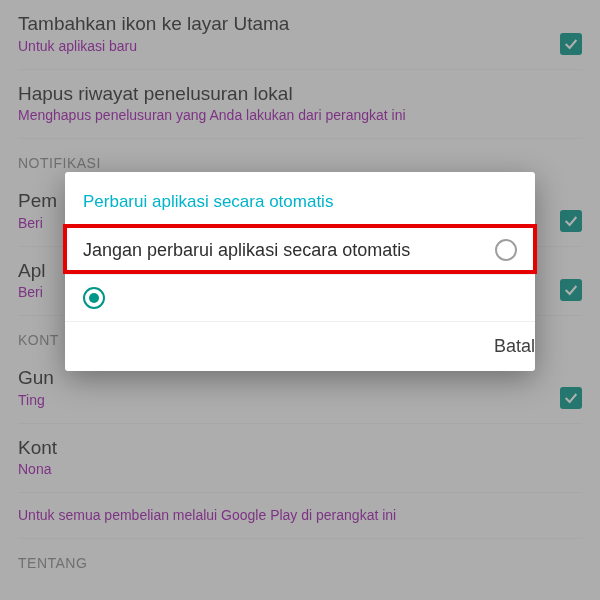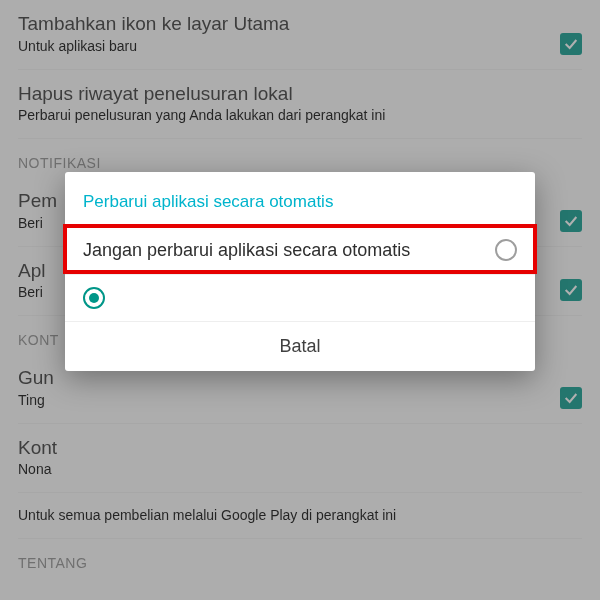--- a/index.html
+++ b/index.html
@@ -9,21 +9,21 @@
     background: #fafafa;
     color: #3a3a3a;
     position: relative;
   }
   .page { width: 600px; height: 600px; position: relative; }
   .list { padding: 0 18px; }
   .row { padding: 12px 0 14px 0; border-bottom: 1px solid #eee; display: flex; align-items: flex-end; }
   .row:last-child { border-bottom: none; }
   .row .txt { flex: 1; }
   .title { font-size: 19px; color: #2f2f2f; line-height: 1.25; }
-  .sub { font-size: 14px; color: #000000; margin-top: 2px; line-height: 1.2; }
+  .sub { font-size: 14px; color: #a21caf; margin-top: 2px; line-height: 1.2; }
   .sect { font-size: 14px; color: #8a8a8a; letter-spacing: 0.5px; padding: 16px 0 6px 0; }
   .chk {
     width: 22px; height: 22px; border-radius: 3px; background: #009688;
     display: flex; align-items: center; justify-content: center;
     margin-left: 10px; margin-top: 4px; flex: 0 0 22px;
   }
   .chk svg { width: 16px; height: 16px; stroke: #fff; stroke-width: 3; fill: none; }
   .scrim {
     position: absolute; inset: 0; background: rgba(80,80,80,0.45);
   }
@@ -43,21 +43,21 @@
   .opt:first-of-type { border-top: 1px solid #eee; }
   .opt .lbl { flex: 1; font-size: 18px; color: #2f2f2f; line-height: 1.25; padding-right: 10px; }
   .radio {
     width: 22px; height: 22px; border-radius: 50%;
     border: 2px solid #9e9e9e; flex: 0 0 22px;
     display: flex; align-items: center; justify-content: center;
   }
   .radio.sel { border-color: #009688; }
   .radio.sel .dot { width: 10px; height: 10px; border-radius: 50%; background: #009688; }
   .dlg-cancel {
-    border-top: 1px solid #eee; text-align: center;
+    border-top: 1px solid #eee; text-align: right;
     font-size: 18px; color: #404040; padding: 14px 0;
   }
   .hl {
     position: absolute; border: 4px solid #e60000; pointer-events: none;
     left: 63px; top: 224px; width: 474px; height: 50px;
   }
 </style>
 </head>
 <body>
 
@@ -72,21 +72,21 @@
       <div class="chk">
         <svg viewBox="0 0 24 24">
             <polyline points="4 12 10 18 20 6"></polyline>
           </svg>
       </div>
     </div>
 
     <div class="row">
       <div class="txt">
         <div class="title">Hapus riwayat penelusuran lokal</div>
-        <div class="sub">Perbarui penelusuran yang Anda lakukan dari perangkat ini</div>
+        <div class="sub">Menghapus penelusuran yang Anda lakukan dari perangkat ini</div>
       </div>
     </div>
 
     <div class="sect">NOTIFIKASI</div>
 
     <div class="row">
       <div class="txt">
         <div class="title">Pem</div>
         <div class="sub">Beri</div>
       </div>

